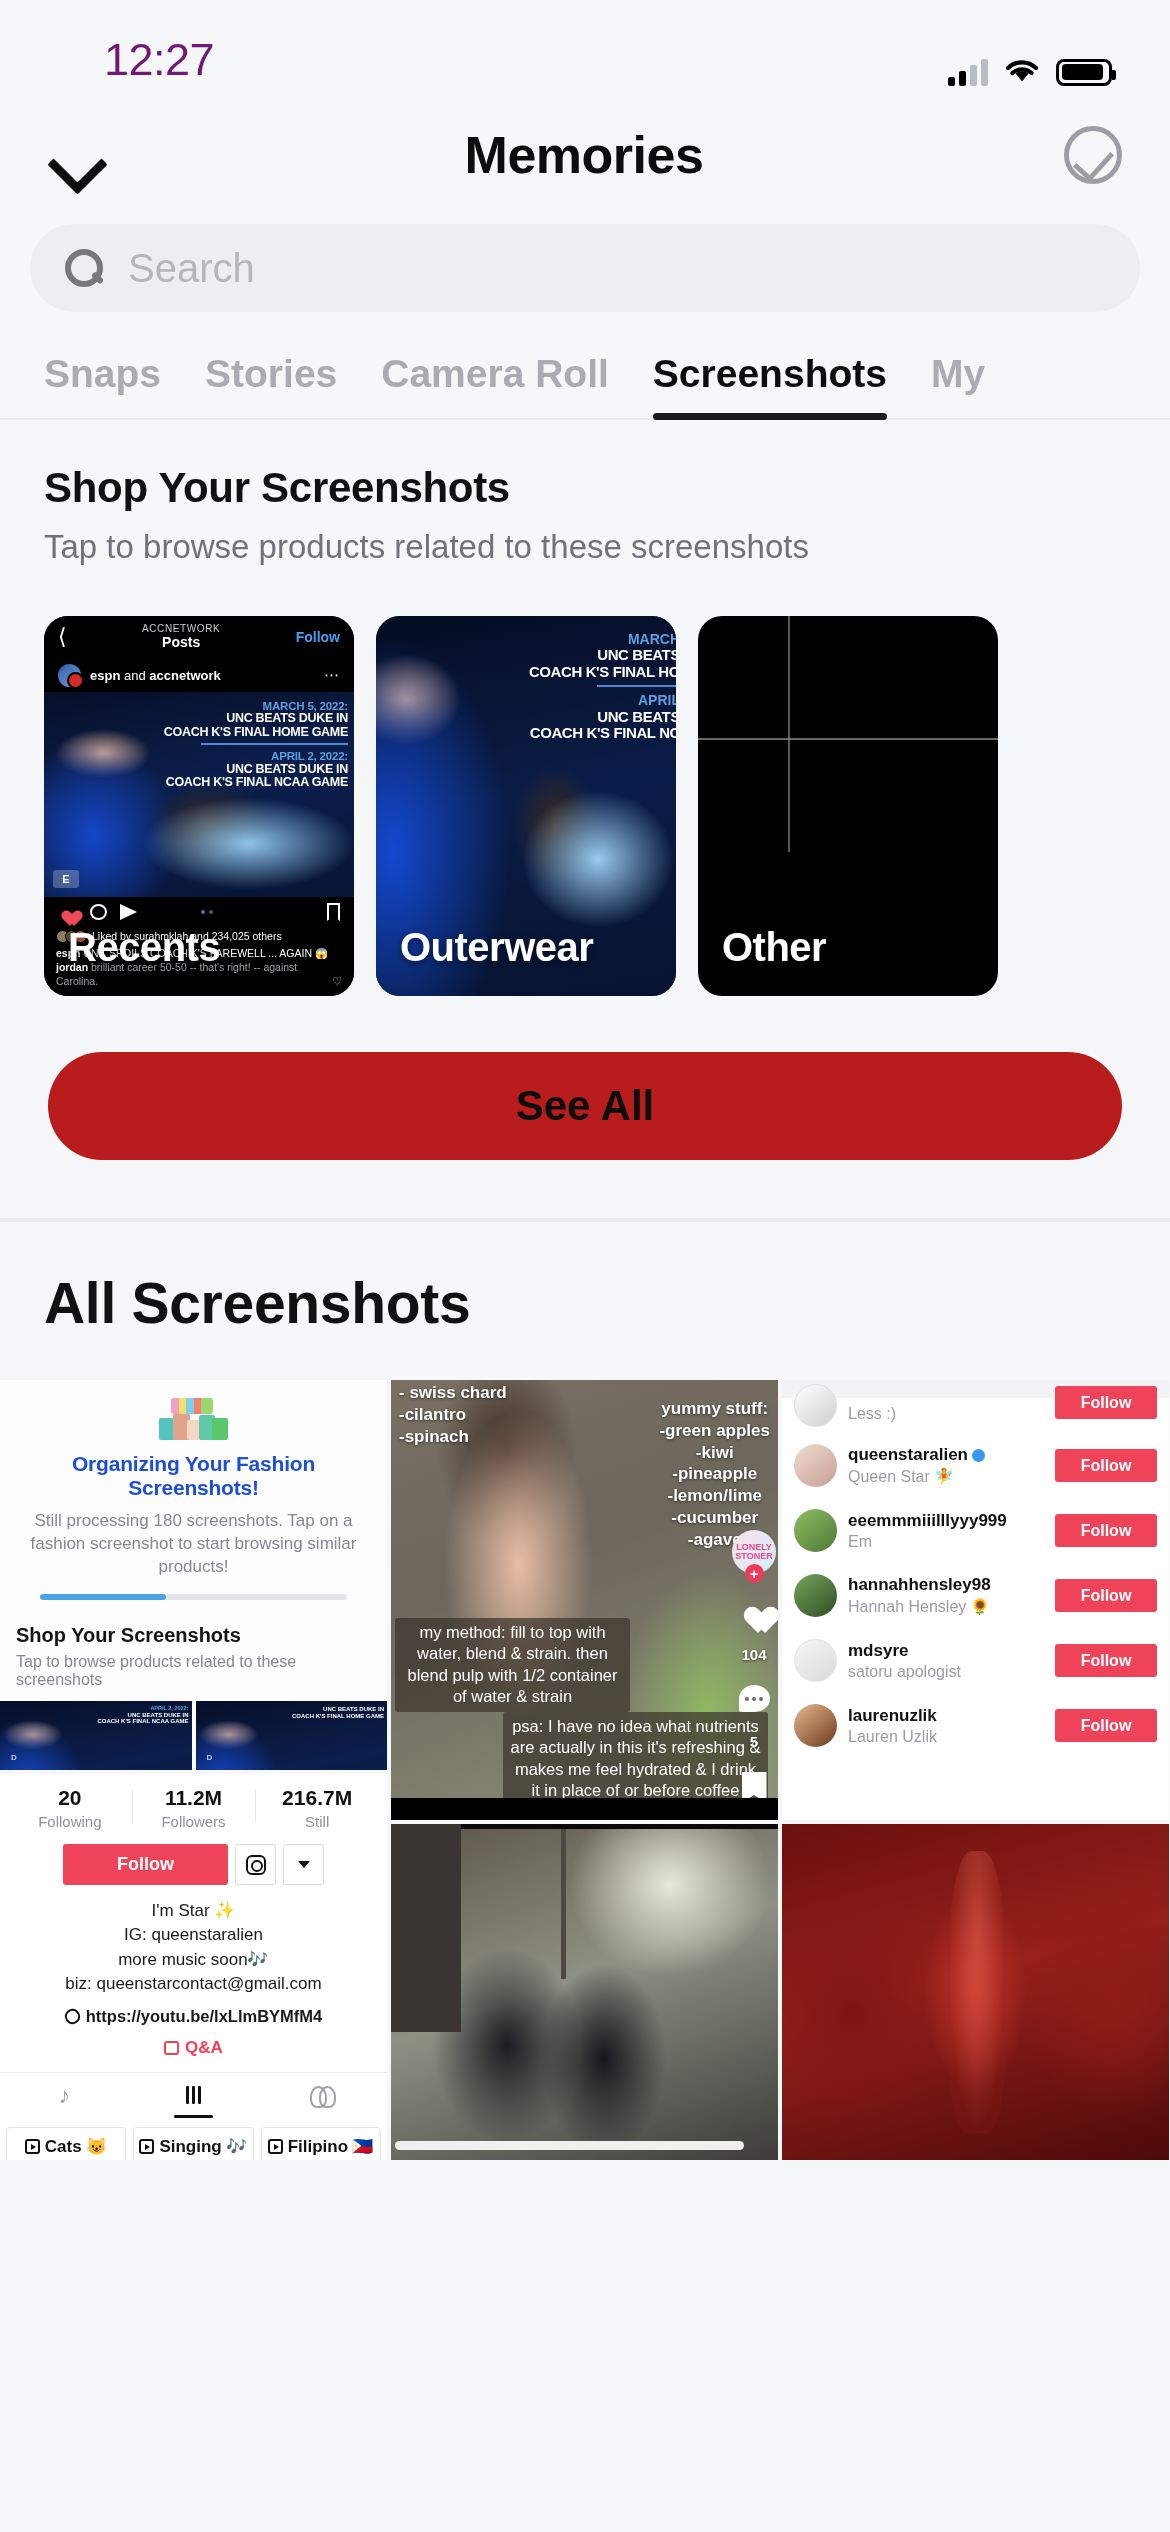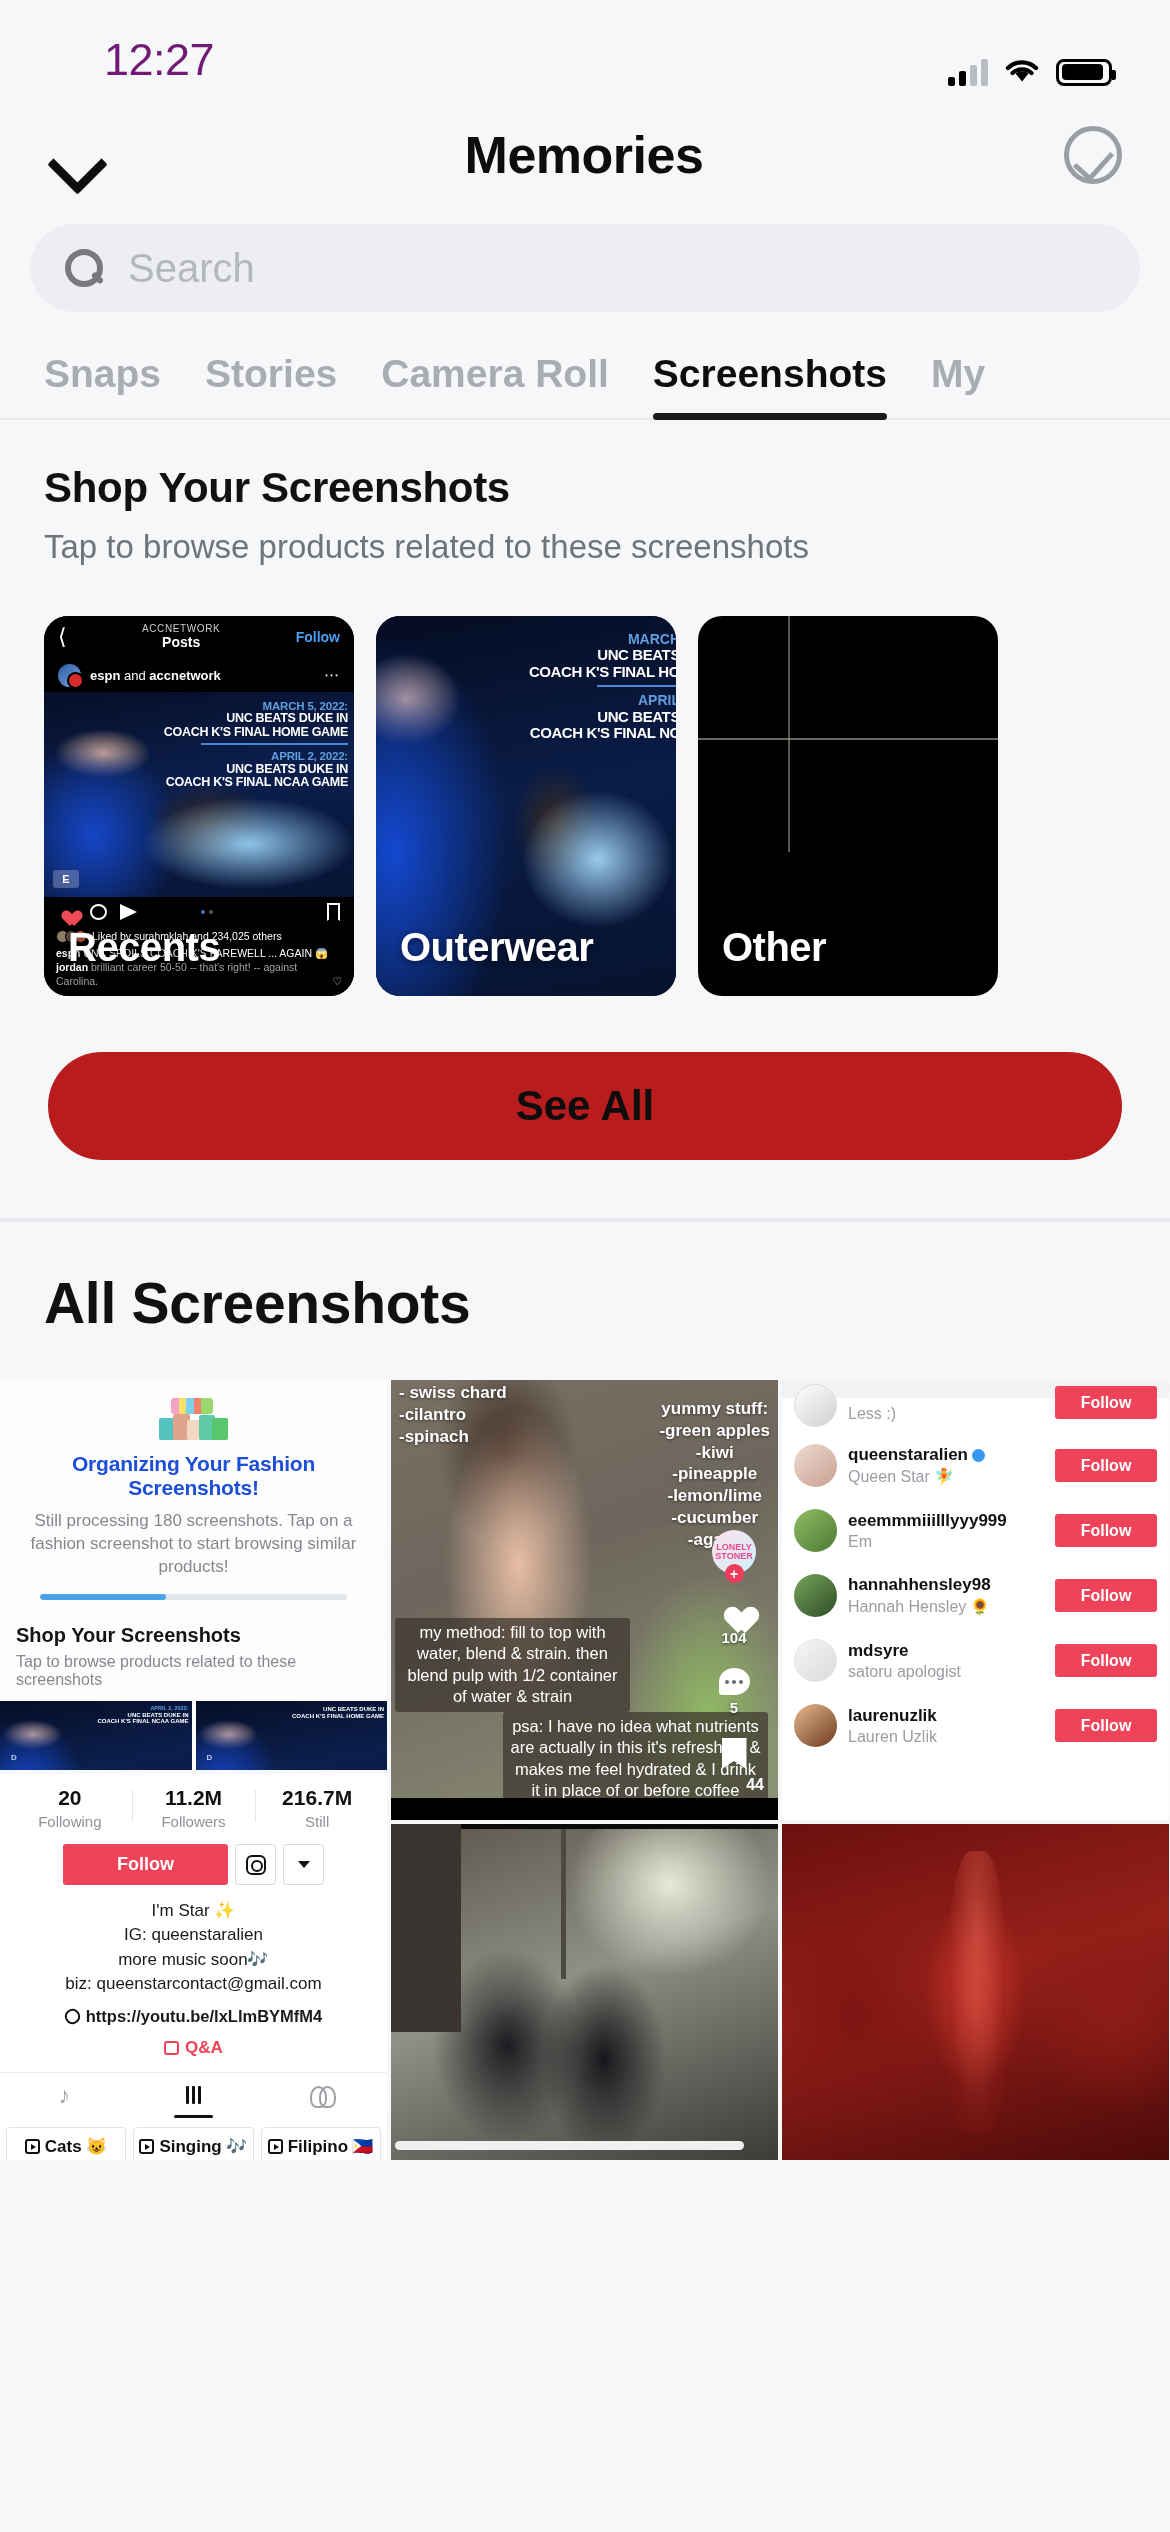--- a/index.html
+++ b/index.html
@@ -215,24 +215,24 @@
       radial-gradient(ellipse 30% 55% at 33% 42%, #e8bda4 0%, rgba(232,189,164,0) 64%),
       radial-gradient(ellipse 36% 52% at 82% 76%, #8fb863 0%, rgba(143,184,99,0) 62%),
       radial-gradient(ellipse 25% 30% at 30% 16%, #3b2b22 0%, rgba(59,43,34,0) 72%),
       linear-gradient(160deg,#7a7064 0%,#6d665c 40%,#8d9279 100%);}
   .vt{position:absolute;color:#fff;font-size:17px;font-weight:600;line-height:1.28;text-shadow:0 1px 3px rgba(0,0,0,.55);}
   .vt-left{left:8px;top:2px;}
   .vt-right{right:8px;top:18px;text-align:center;}
   .vt-box{position:absolute;background:rgba(60,52,46,.72);color:#fff;font-size:16.5px;line-height:1.3;padding:4px 6px;border-radius:3px;}
   .vt-m{left:4px;top:238px;width:235px;text-align:center;}
   .vt-p{left:112px;top:332px;width:265px;text-align:center;}
-  .v-side{position:absolute;right:22px;top:150px;display:flex;flex-direction:column;align-items:center;gap:22px;}
+  .v-side{position:absolute;right:2px;top:150px;display:flex;flex-direction:column;align-items:center;gap:22px;}
   .v-avatar{width:44px;height:44px;border-radius:50%;background:linear-gradient(135deg,#fde1ec,#cfeffb);position:relative;display:flex;align-items:center;justify-content:center;font-size:9px;font-weight:800;color:#e84a8b;text-align:center;line-height:1;}
   .v-avatar::after{content:"+";position:absolute;bottom:-9px;width:19px;height:19px;border-radius:50%;background:#ee3b5b;color:#fff;font-size:14px;display:flex;align-items:center;justify-content:center;line-height:1;}
-  .v-ic{display:flex;flex-direction:column;align-items:center;gap:4px;color:#fff;font-size:15px;font-weight:700;text-shadow:0 1px 3px rgba(0,0,0,.6);}
+  .v-ic{display:flex;flex-direction:column;align-items:center;gap:21px;color:#fff;font-size:15px;font-weight:700;text-shadow:0 1px 3px rgba(0,0,0,.6);}
   .v-heart{width:32px;height:29px;position:relative;}
   .v-heart::before,.v-heart::after{content:"";position:absolute;top:0;width:17px;height:25px;background:#fff;border-radius:17px 17px 0 0;}
   .v-heart::before{left:15px;transform:rotate(45deg);transform-origin:0 100%;}
   .v-heart::after{left:15px;transform:rotate(-45deg);transform-origin:100% 100%;}
   .v-bub{width:31px;height:27px;border-radius:50% 50% 50% 10%;background:#fff;display:flex;align-items:center;justify-content:center;gap:3px;}
   .v-bub i{width:4px;height:4px;border-radius:50%;background:#6b6b6b;display:block;}
   .v-bm{width:25px;height:31px;background:#fff;clip-path:polygon(0 0,100% 0,100% 100%,50% 74%,0 100%);}
   .v-bot{position:absolute;left:0;right:0;bottom:0;height:22px;background:#000;}
   .v-bot .c44{position:absolute;right:14px;top:-22px;color:#fff;font-size:16px;font-weight:700;}
 

